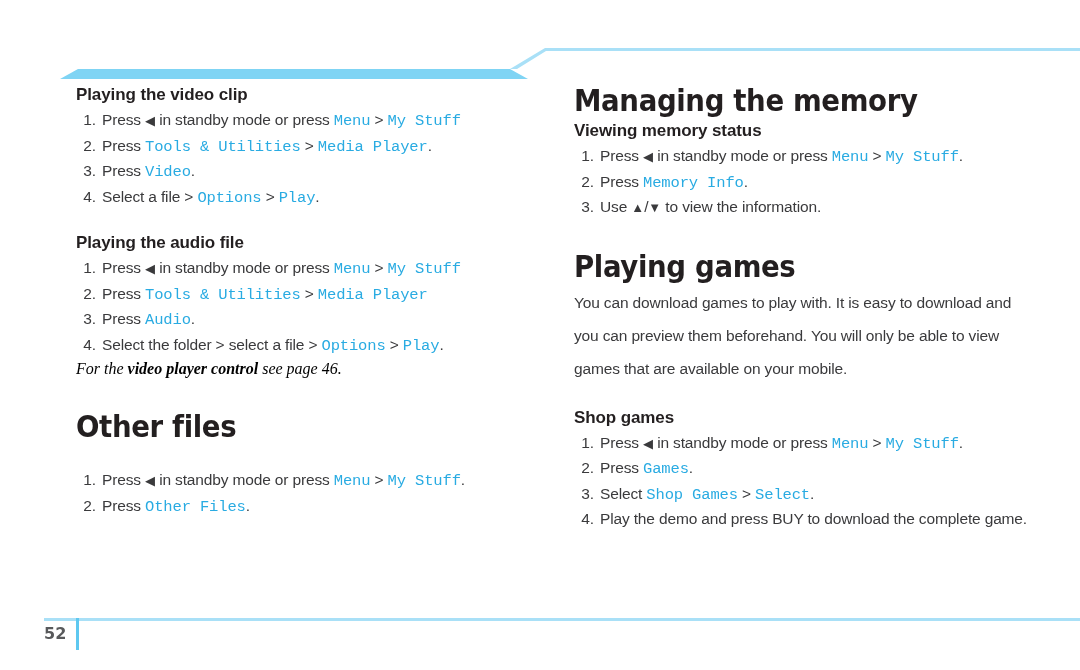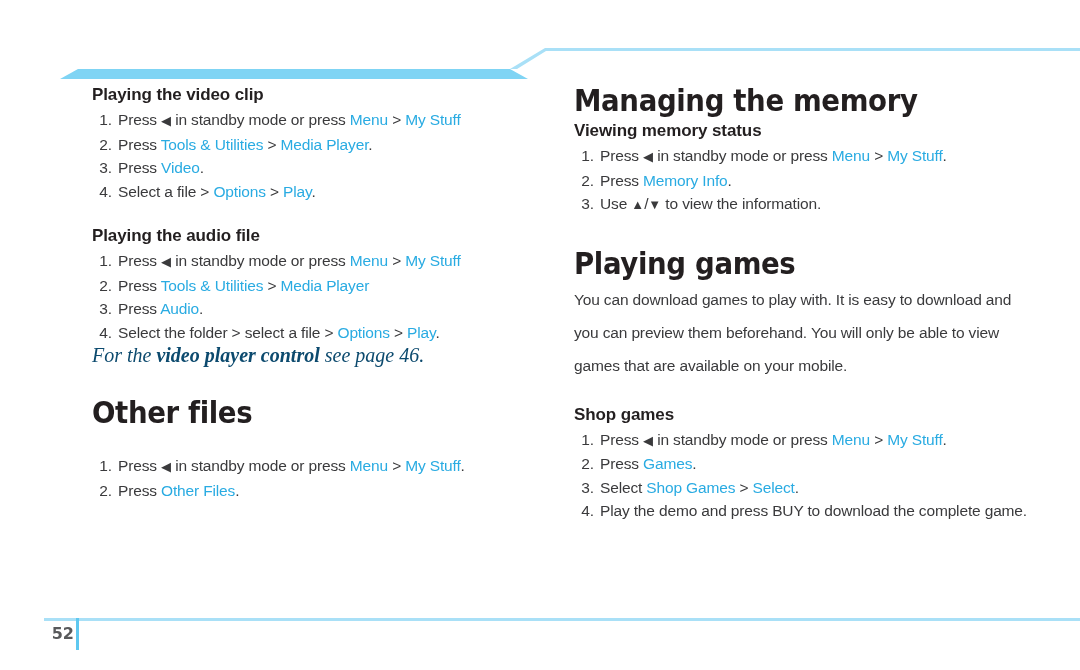--- a/index.html
+++ b/index.html
@@ -30,21 +30,21 @@
     width: 1080px;
     height: 56px;
     pointer-events: none;
   }
 
   
   .col {
     position: absolute;
     top: 84px;
   }
-  .col-left  { left: 92px;  width: 440px; }
+  .col-left  { left: 76px;  width: 440px; }
   .col-right { left: 574px; width: 460px; }
 
   
   h1.chapter {
     font-family: "DejaVu Sans", sans-serif;
     font-weight: bold;
     font-size: 30px;
     line-height: 34px;
     letter-spacing: -0.4px;
     margin: 0 0 2px 0;
@@ -66,24 +66,24 @@
   p.body {
     font-size: 15.5px;
     line-height: 33px;
     margin: 0;
     color: #3a3a3c;
     letter-spacing: -0.15px;
   }
   p.note {
     font-family: "Liberation Serif", serif;
     font-style: italic;
-    font-size: 20px;
+    font-size: 16px;
     line-height: 22px;
     margin: 0;
-    color: #0c4a6e;
+    color: #000000;
   }
   p.note b { font-weight: bold; }
 
   
   ol.steps {
     list-style: none;
     margin: 0;
     padding: 0;
   }
   ol.steps > li {
@@ -95,21 +95,21 @@
     letter-spacing: -0.15px;
   }
   ol.steps > li .num {
     position: absolute;
     left: 0;
     top: 0;
     width: 20px;
     text-align: right;
     color: #3a3a3c;
   }
-  .lk { color: #29ABE2; font-weight: normal; }
+  .lk { color: #29ABE2; font-weight: normal; font-family: Liberation Mono, monospace; }
   .sep { color: #3a3a3c; }
   .tri { font-size: 13px; letter-spacing: 0; }
   .gap-md  { height: 22px; }
   .gap-lg  { height: 30px; }
 
   
   .footer-rule {
     position: absolute;
     left: 44px;
     top: 618px;
@@ -123,21 +123,21 @@
     top: 618px;
     width: 3px;
     height: 32px;
     background: #5ec8f0;
   }
   .page-number {
     position: absolute;
     left: 44px;
     top: 624px;
     width: 30px;
-    text-align: right;
+    text-align: left;
     font-family: "DejaVu Sans", sans-serif;
     font-weight: bold;
     font-size: 16px;
     color: #58595b;
   }
 </style>
 </head>
 <body>
 
 <div class="page">

